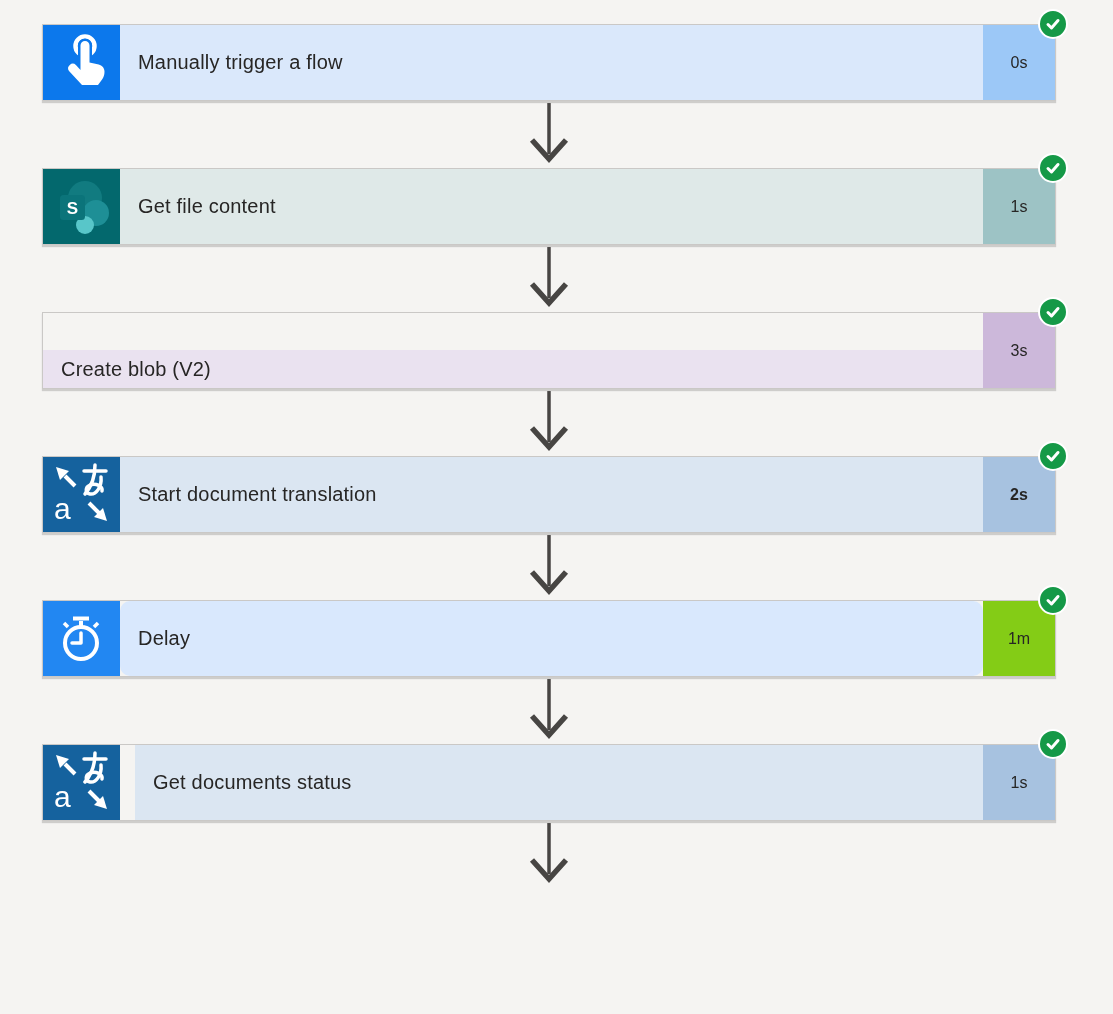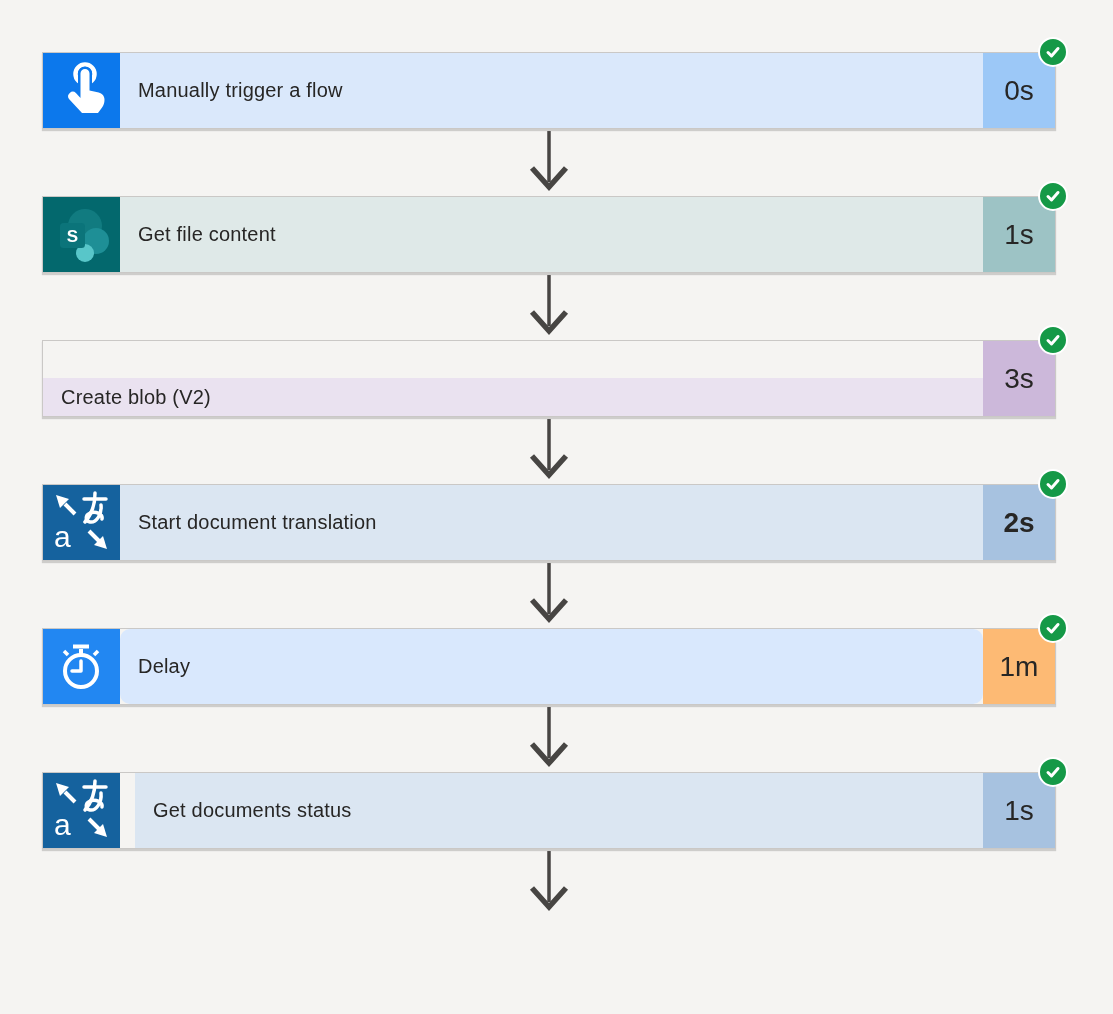--- a/index.html
+++ b/index.html
@@ -2,38 +2,38 @@
 <html><head>
 <meta charset="utf-8">
 <style>
   * { box-sizing: border-box; }
   html,body { margin:0; padding:0; }
   body {
     width:1113px; height:1014px; position:relative; overflow:hidden;
     background:#f5f4f2;
     font-family:"Liberation Sans","DejaVu Sans",sans-serif;
   }
-  .flow { position:absolute; left:42px; top:52px; width:1014px; }
+  .flow { position:absolute; left:42px; top:24px; width:1014px; }
   .step {
     position:relative; height:77px; display:flex; align-items:stretch;
     border:1px solid #cac8c6;
     box-shadow:0 2px 1px rgba(160,158,156,.45);
     cursor:pointer;
   }
   .icon-box {
     width:77px; flex:0 0 77px; display:flex; align-items:center; justify-content:center;
   }
   .icon-box svg { width:77px; height:77px; display:block; }
   .body {
     flex:1 1 auto; display:flex; align-items:center; padding-left:18px;
   }
   .title { font-size:20px; color:#272625; letter-spacing:.2px; }
   .badge {
     flex:0 0 72px; display:flex; align-items:center; justify-content:center;
-    font-size:28px; color:#272625;
+    font-size:16px; color:#272625;
   }
   .check {
     position:absolute; top:-16px; right:-13px; width:30px; height:30px;
     border-radius:50%; border:2.5px solid #ffffff;
     display:flex; align-items:center; justify-content:center;
   }
   .check svg { width:18px; height:18px; display:block; }
   .connector {
     height:67px; display:flex; justify-content:center; align-items:flex-start;
   }
@@ -155,21 +155,21 @@
         <line x1="38" y1="27" x2="38" y2="21" stroke="#fff" stroke-width="4"></line>
         <line x1="30" y1="18.5" x2="46" y2="18.5" stroke="#fff" stroke-width="4"></line>
         <line x1="25" y1="27" x2="21" y2="23" stroke="#fff" stroke-width="3.5"></line>
         <line x1="51" y1="27" x2="55" y2="23" stroke="#fff" stroke-width="3.5"></line>
         <polyline points="38,33 38,43 29,43" fill="none" stroke="#fff" stroke-width="3.5" stroke-linecap="round" stroke-linejoin="round"></polyline>
       </svg>
     </div>
     <div class="body" style="background-color: rgb(217, 232, 253); border-radius: 10px;">
       <span class="title">Delay</span>
     </div>
-    <div class="badge" style="background-color: #fdba74; text-align: right;">1m</div>
+    <div class="badge" style="background-color: #84cc16; text-align: right;">1m</div>
     <div class="check" style="background-color: rgb(21, 153, 71);">
       <svg viewBox="0 0 18 18">
           <polyline points="4,9.5 7.5,13 14,5.5" fill="none" stroke="#fff" stroke-width="3" stroke-linecap="round" stroke-linejoin="round"></polyline>
         </svg>
     </div>
   </div>
 
   <div class="connector">
     <svg width="64" height="67" viewBox="0 0 64 67">
       <line x1="32" y1="2" x2="32" y2="53" stroke="#474543" stroke-width="3.5"></line>

